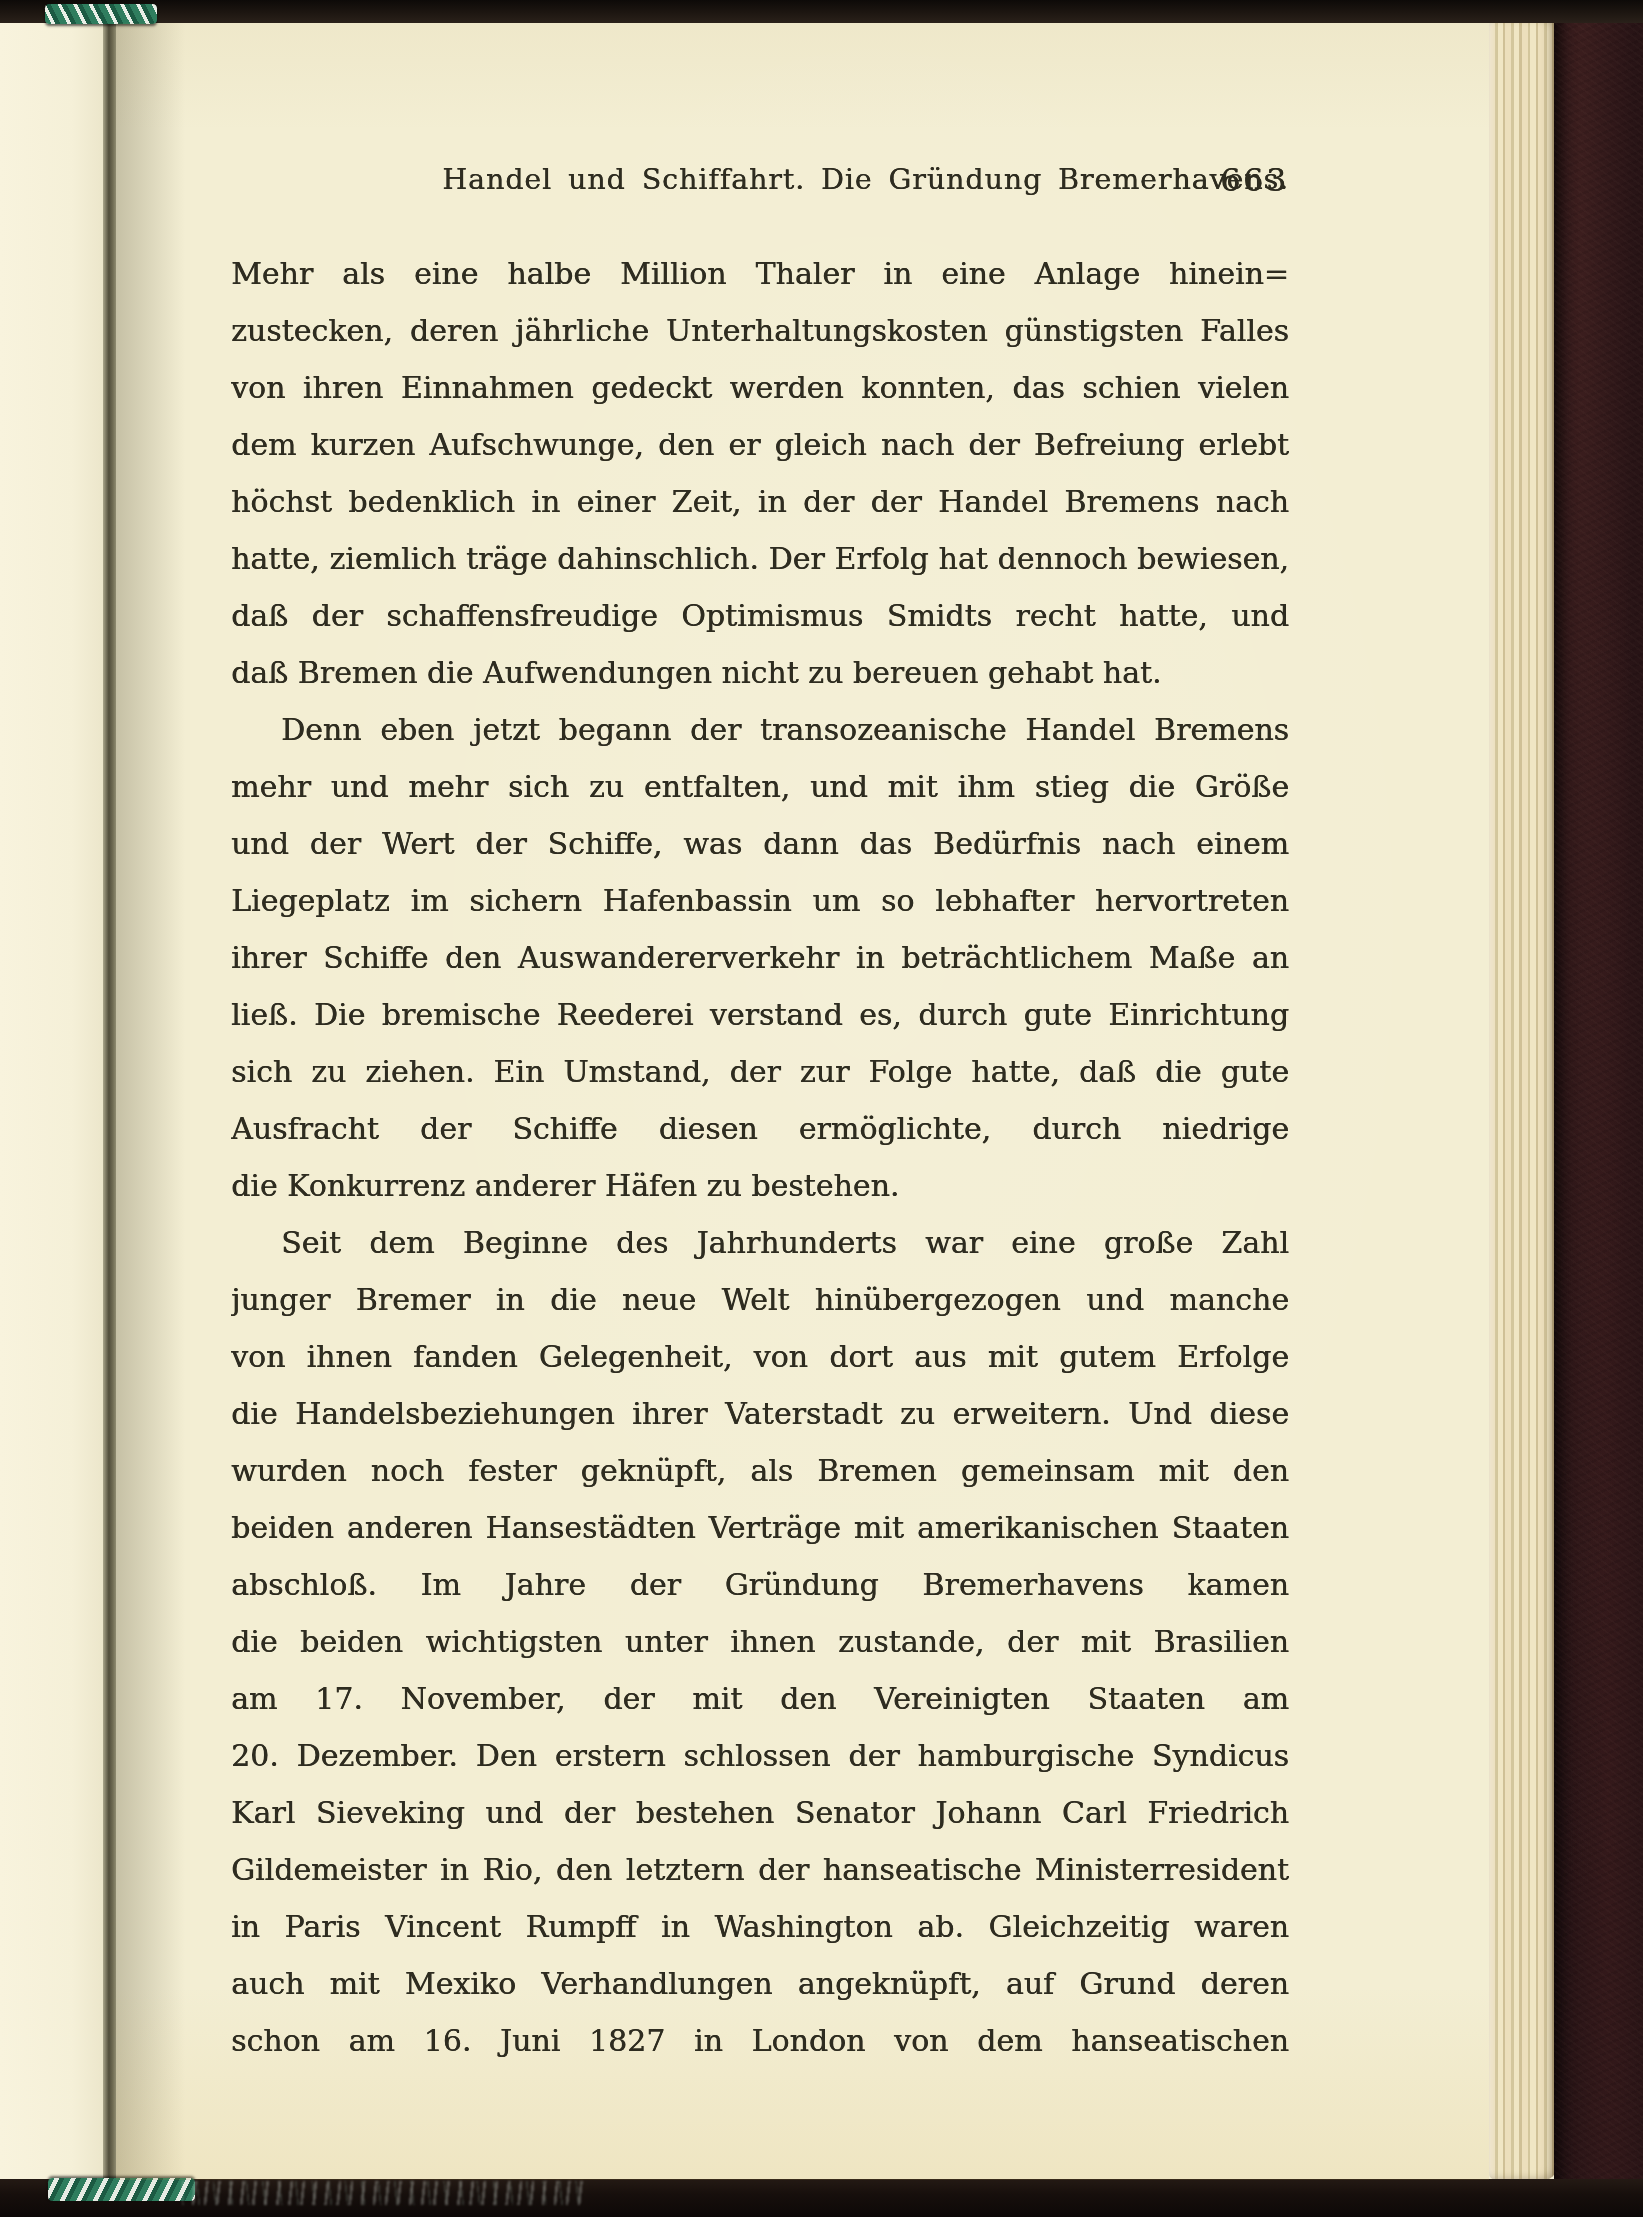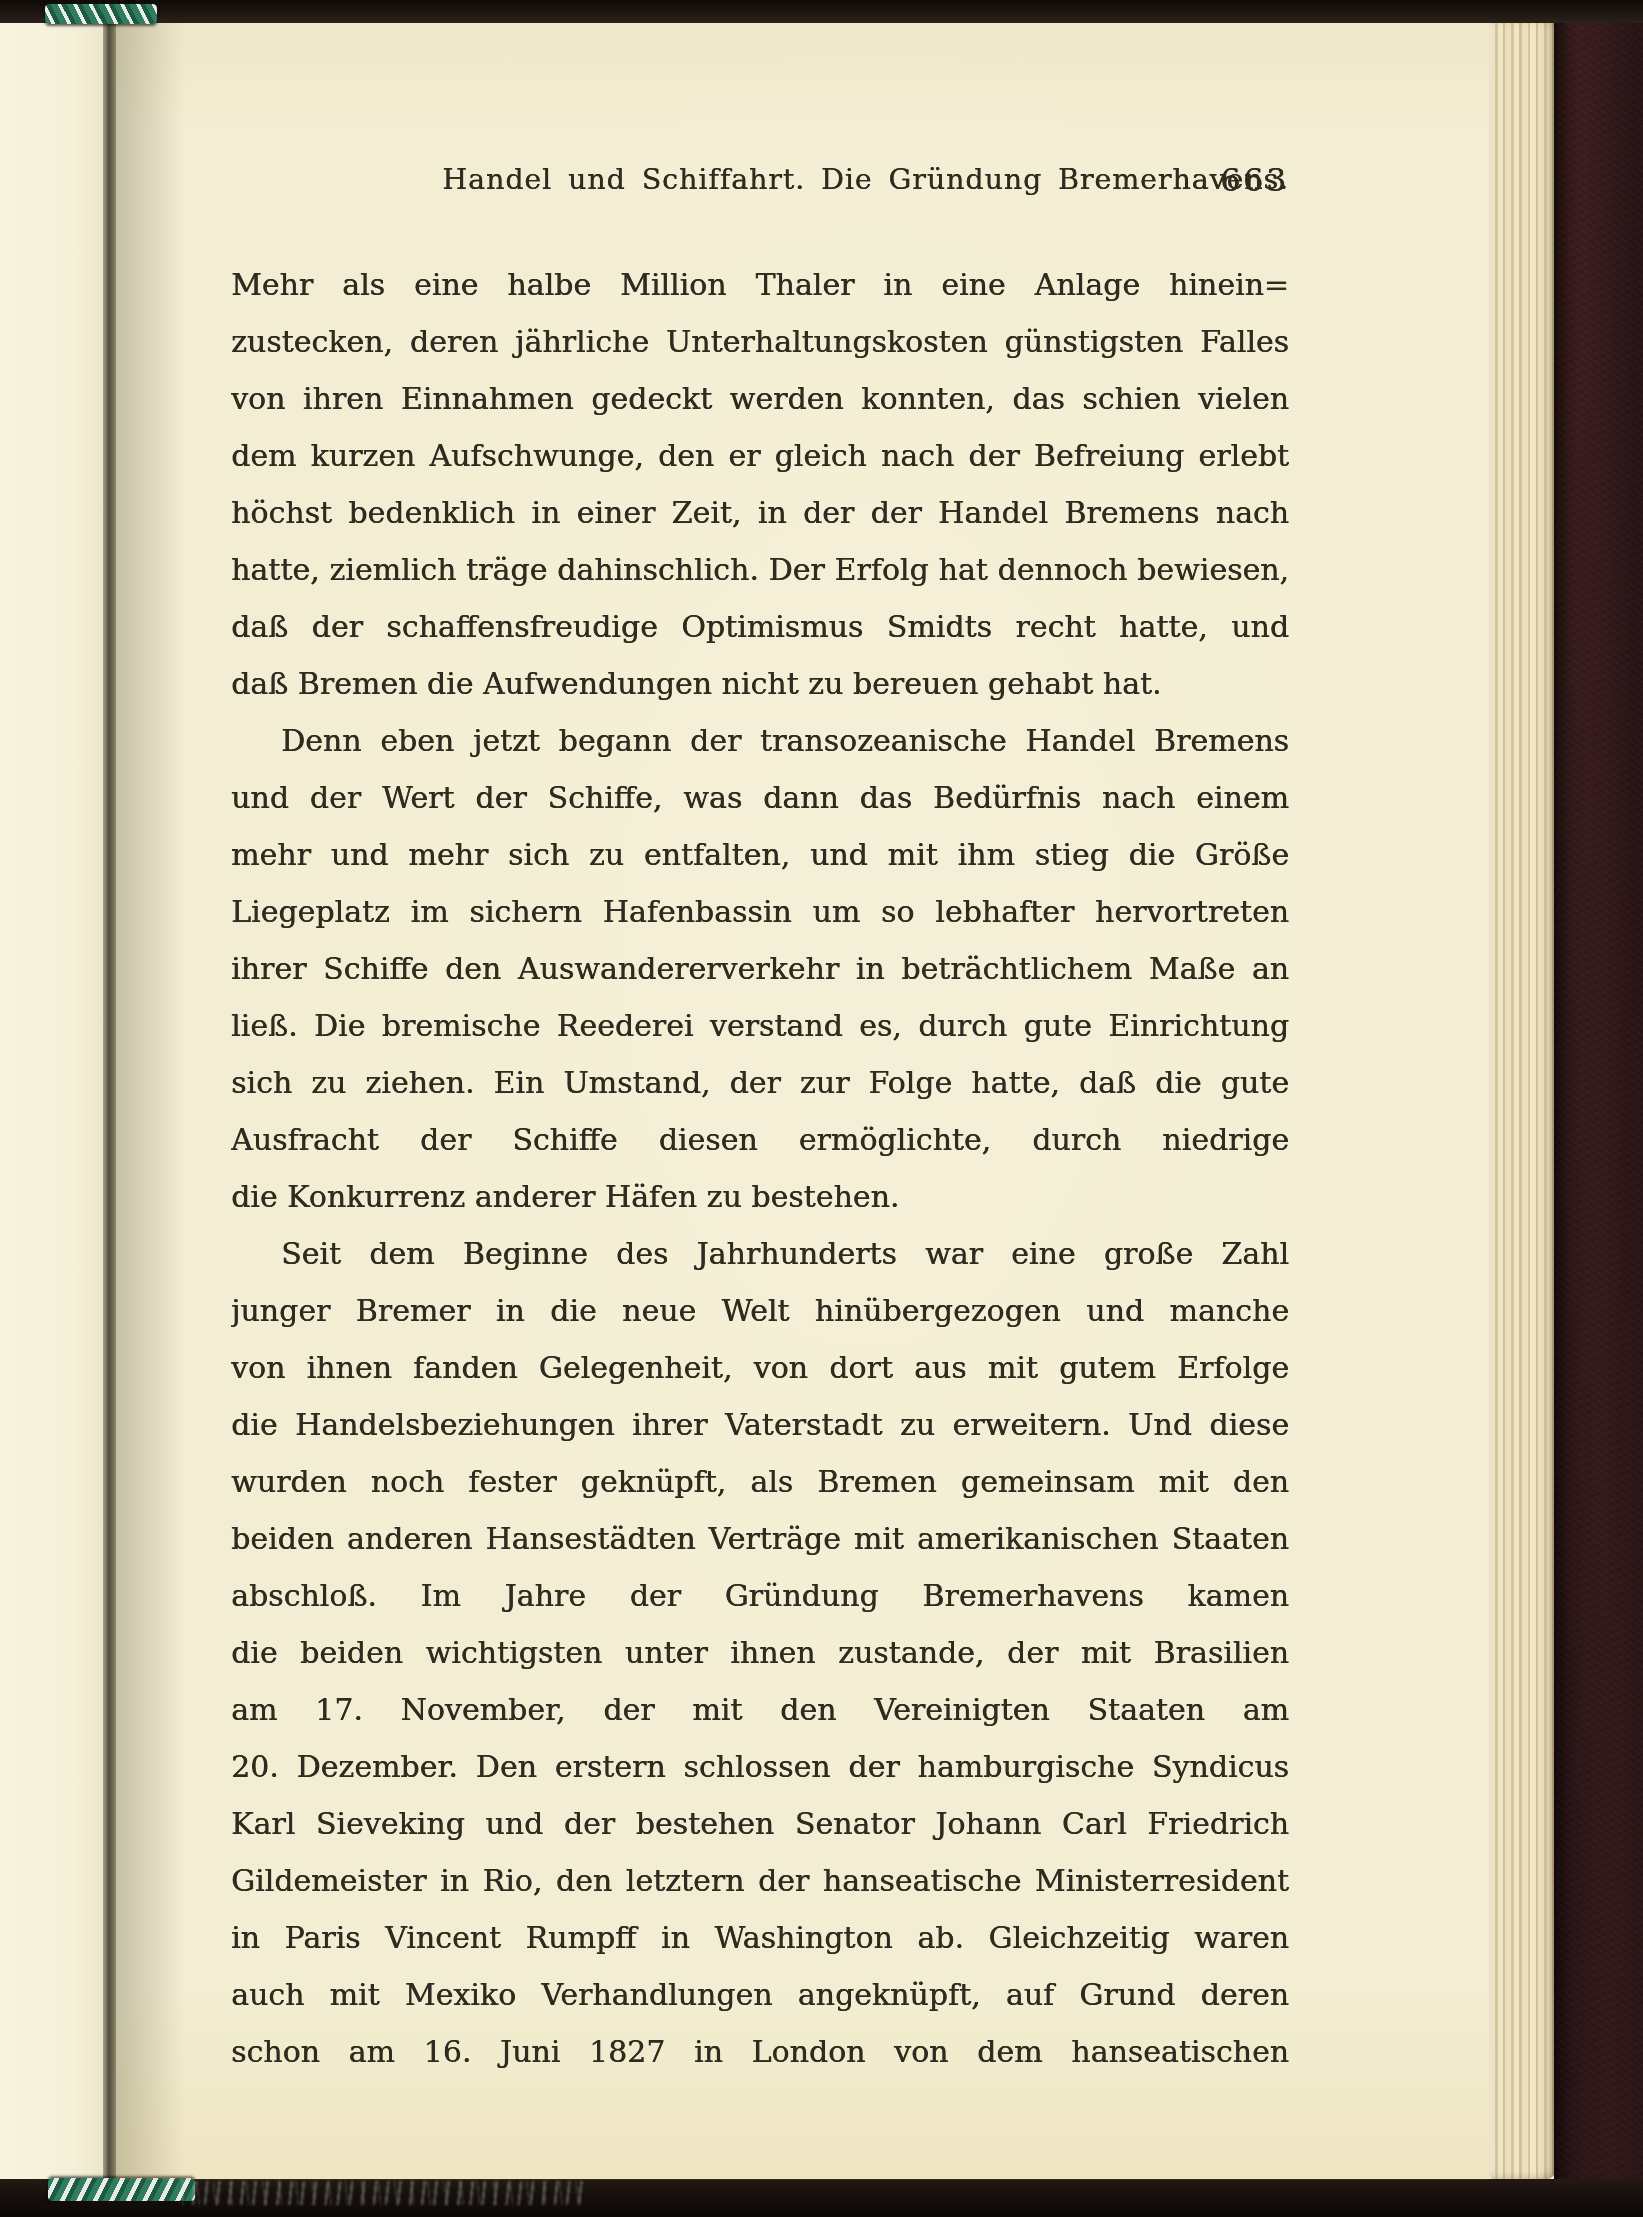--- a/index.html
+++ b/index.html
@@ -51,21 +51,21 @@
     background:
       repeating-linear-gradient(96deg, rgba(228,236,228,.55) 0 2.6px, transparent 2.6px 12px),
       repeating-linear-gradient(84deg, rgba(180,210,195,.35) 0 1.7px, transparent 1.7px 16.4px);
     filter:blur(0.9px);}
   
   .header-row{position:absolute;left:231px;top:163px;width:1058px;height:40px;
     color:var(--ink,#2e2c20);font-size:28.5px;letter-spacing:0.9px;word-spacing:6px;
     text-shadow:0.3px 0 currentColor;}
   .header-title{display:block;text-align:right;}
   .header-pagenum{position:absolute;right:0;top:-1.7px;font-size:32px;letter-spacing:2.6px;}
-  .text-block{position:absolute;left:231px;top:256px;width:1058px;
+  .text-block{position:absolute;left:231px;top:245px;width:1058px;
     color:var(--ink,#2e2c20);font-size:30px;line-height:57px;
     text-shadow:0.4px 0 currentColor;}
   .line{height:57px;overflow:hidden;text-align:justify;text-align-last:justify;white-space:normal;}
   .line.para-end{text-align-last:left;}
   .line.indent{text-indent:50px;}
 </style>
 </head>
 <body>
 
 <div id="scan" style="--paper: #f3eed3; --ink: #2e2c20; --headband: #2f7d5e;">
@@ -89,22 +89,22 @@
   <div class="text-block">
       <div class="line">Mehr als eine halbe Million Thaler in eine Anlage hinein=</div>
       <div class="line">zustecken, deren jährliche Unterhaltungskosten günstigsten Falles</div>
       <div class="line">von ihren Einnahmen gedeckt werden konnten, das schien vielen</div>
       <div class="line">dem kurzen Aufschwunge, den er gleich nach der Befreiung erlebt</div>
       <div class="line">höchst bedenklich in einer Zeit, in der der Handel Bremens nach</div>
       <div class="line">hatte, ziemlich träge dahinschlich. Der Erfolg hat dennoch bewiesen,</div>
       <div class="line">daß der schaffensfreudige Optimismus Smidts recht hatte, und</div>
       <div class="line para-end">daß Bremen die Aufwendungen nicht zu bereuen gehabt hat.</div>
       <div class="line indent">Denn eben jetzt begann der transozeanische Handel Bremens</div>
+      <div class="line">mehr und mehr sich zu entfalten, und mit ihm stieg die Größe</div>
       <div class="line">und der Wert der Schiffe, was dann das Bedürfnis nach einem</div>
-      <div class="line">mehr und mehr sich zu entfalten, und mit ihm stieg die Größe</div>
       <div class="line">Liegeplatz im sichern Hafenbassin um so lebhafter hervortreten</div>
       <div class="line">ihrer Schiffe den Auswandererverkehr in beträchtlichem Maße an</div>
       <div class="line">ließ. Die bremische Reederei verstand es, durch gute Einrichtung</div>
       <div class="line">sich zu ziehen. Ein Umstand, der zur Folge hatte, daß die gute</div>
       <div class="line">Ausfracht der Schiffe diesen ermöglichte, durch niedrige Rückfrachten</div>
       <div class="line para-end">die Konkurrenz anderer Häfen zu bestehen.</div>
       <div class="line indent">Seit dem Beginne des Jahrhunderts war eine große Zahl</div>
       <div class="line">junger Bremer in die neue Welt hinübergezogen und manche</div>
       <div class="line">von ihnen fanden Gelegenheit, von dort aus mit gutem Erfolge</div>
       <div class="line">die Handelsbeziehungen ihrer Vaterstadt zu erweitern. Und diese</div>

